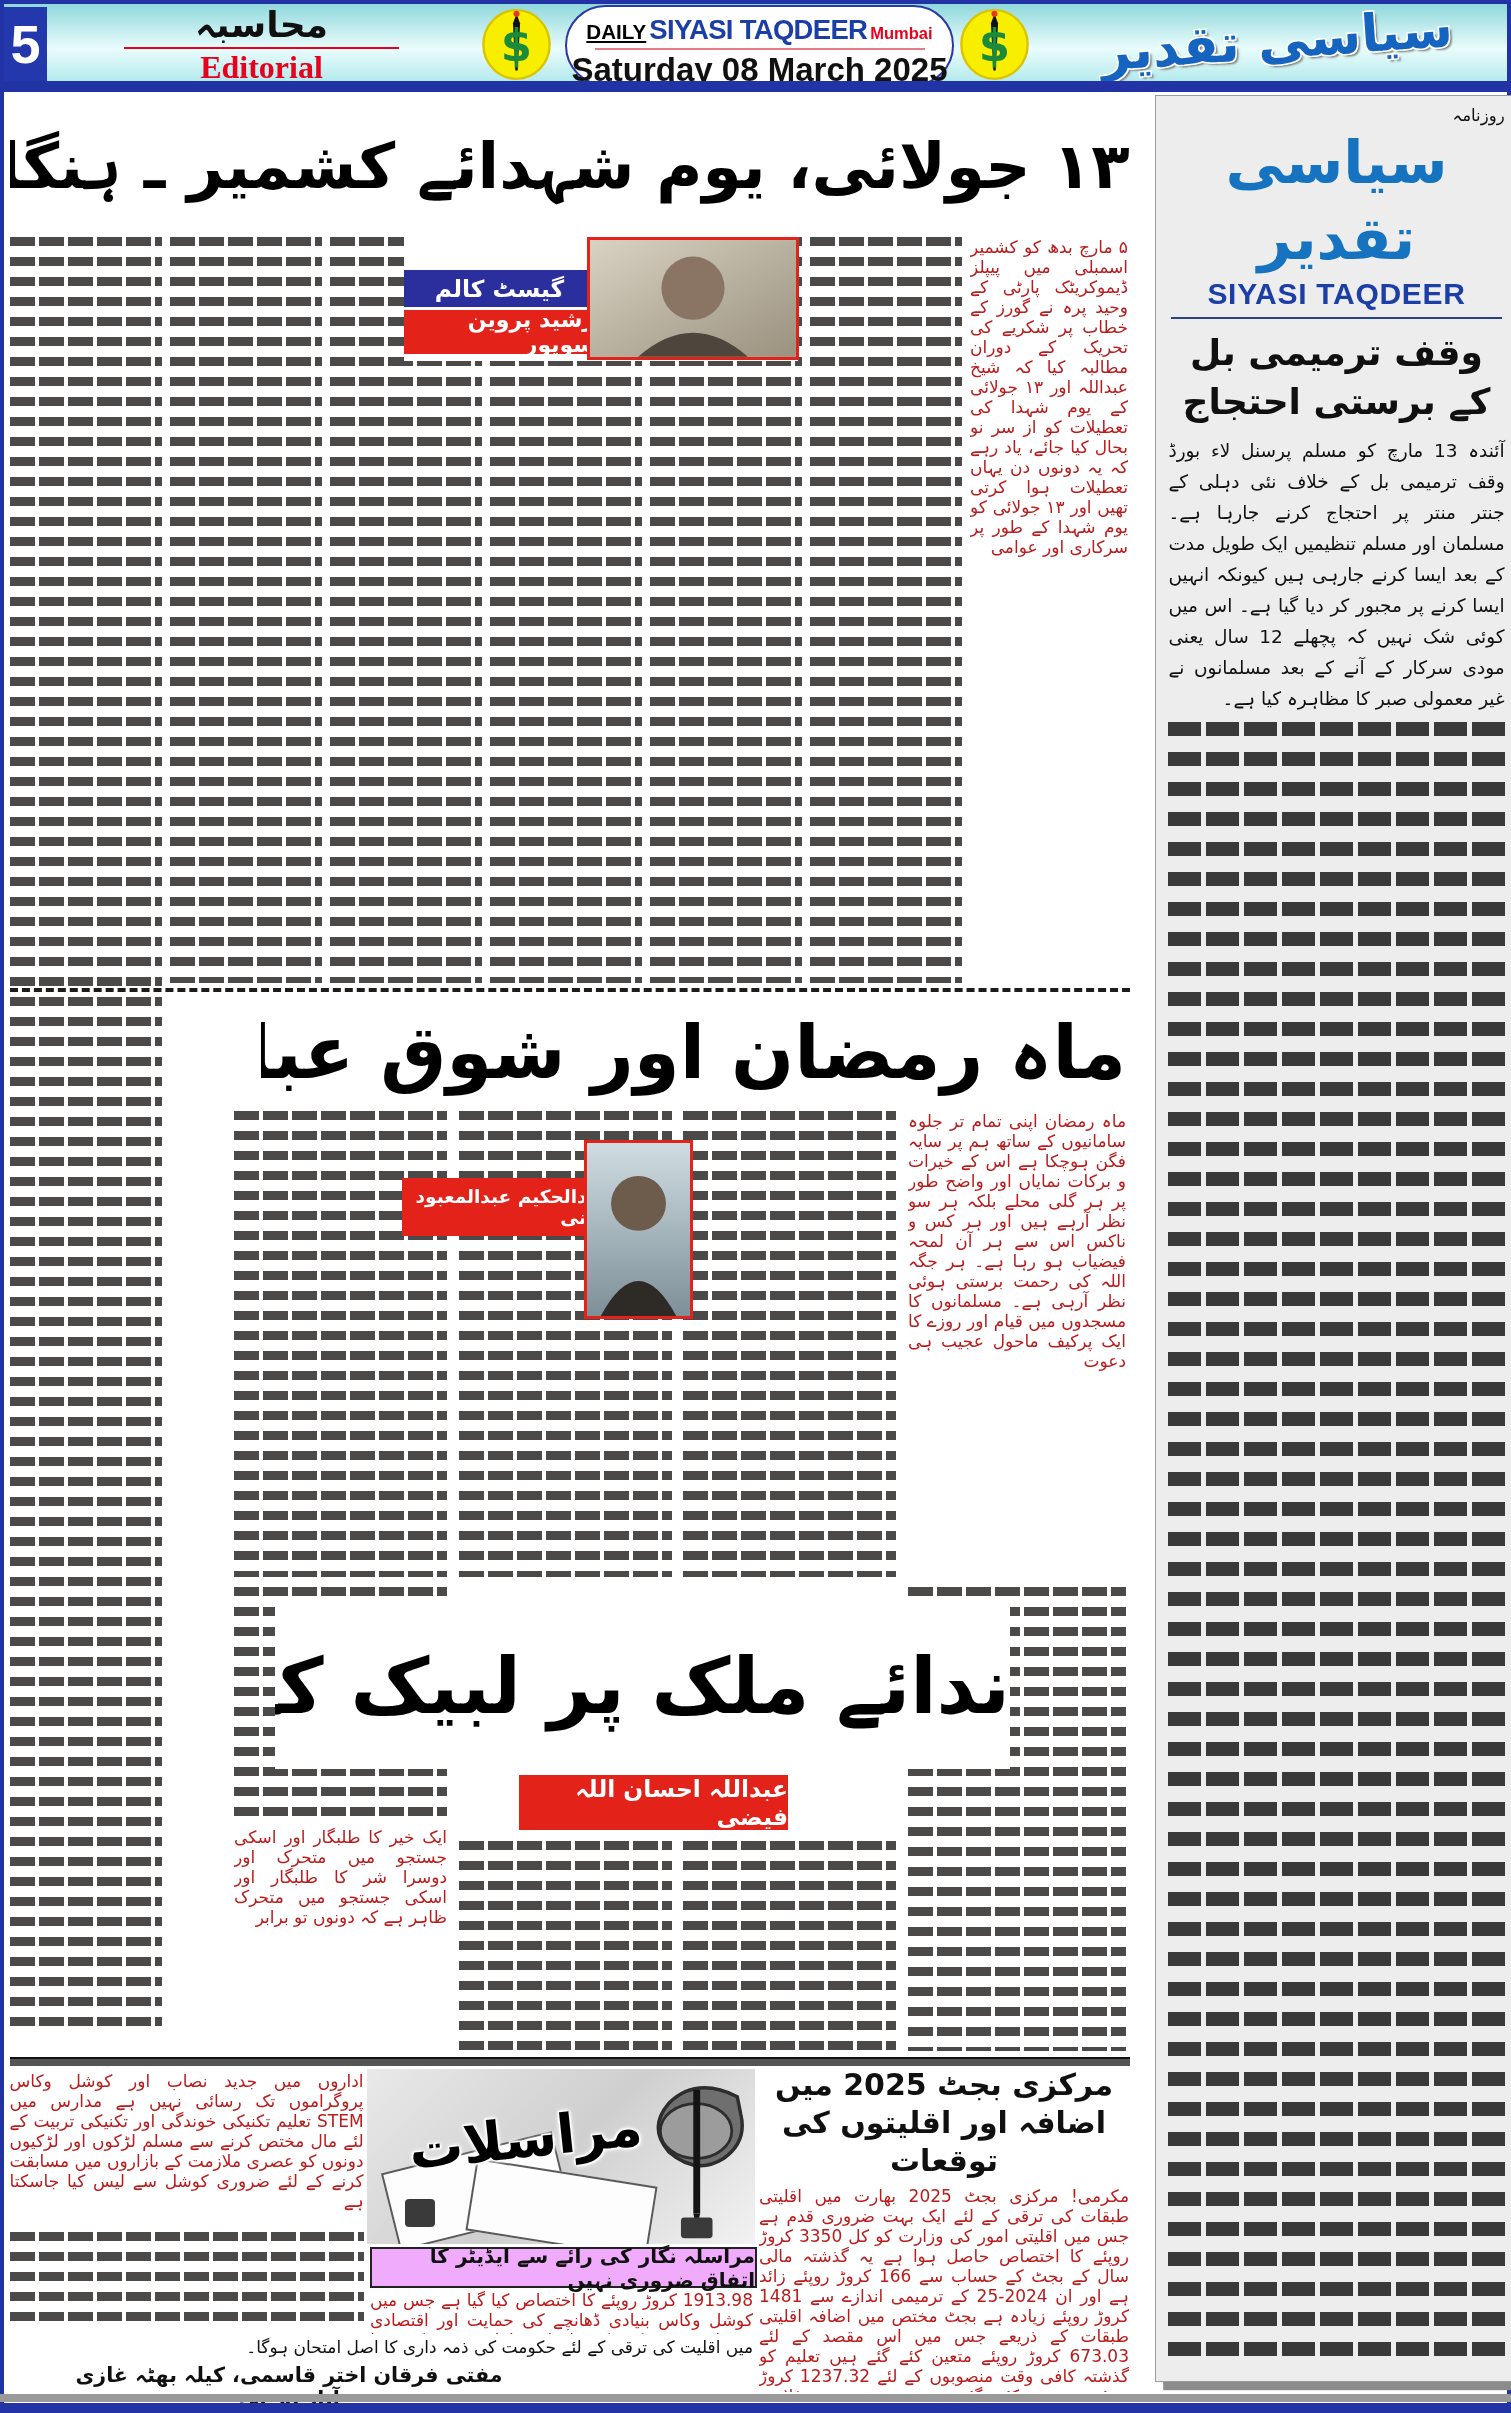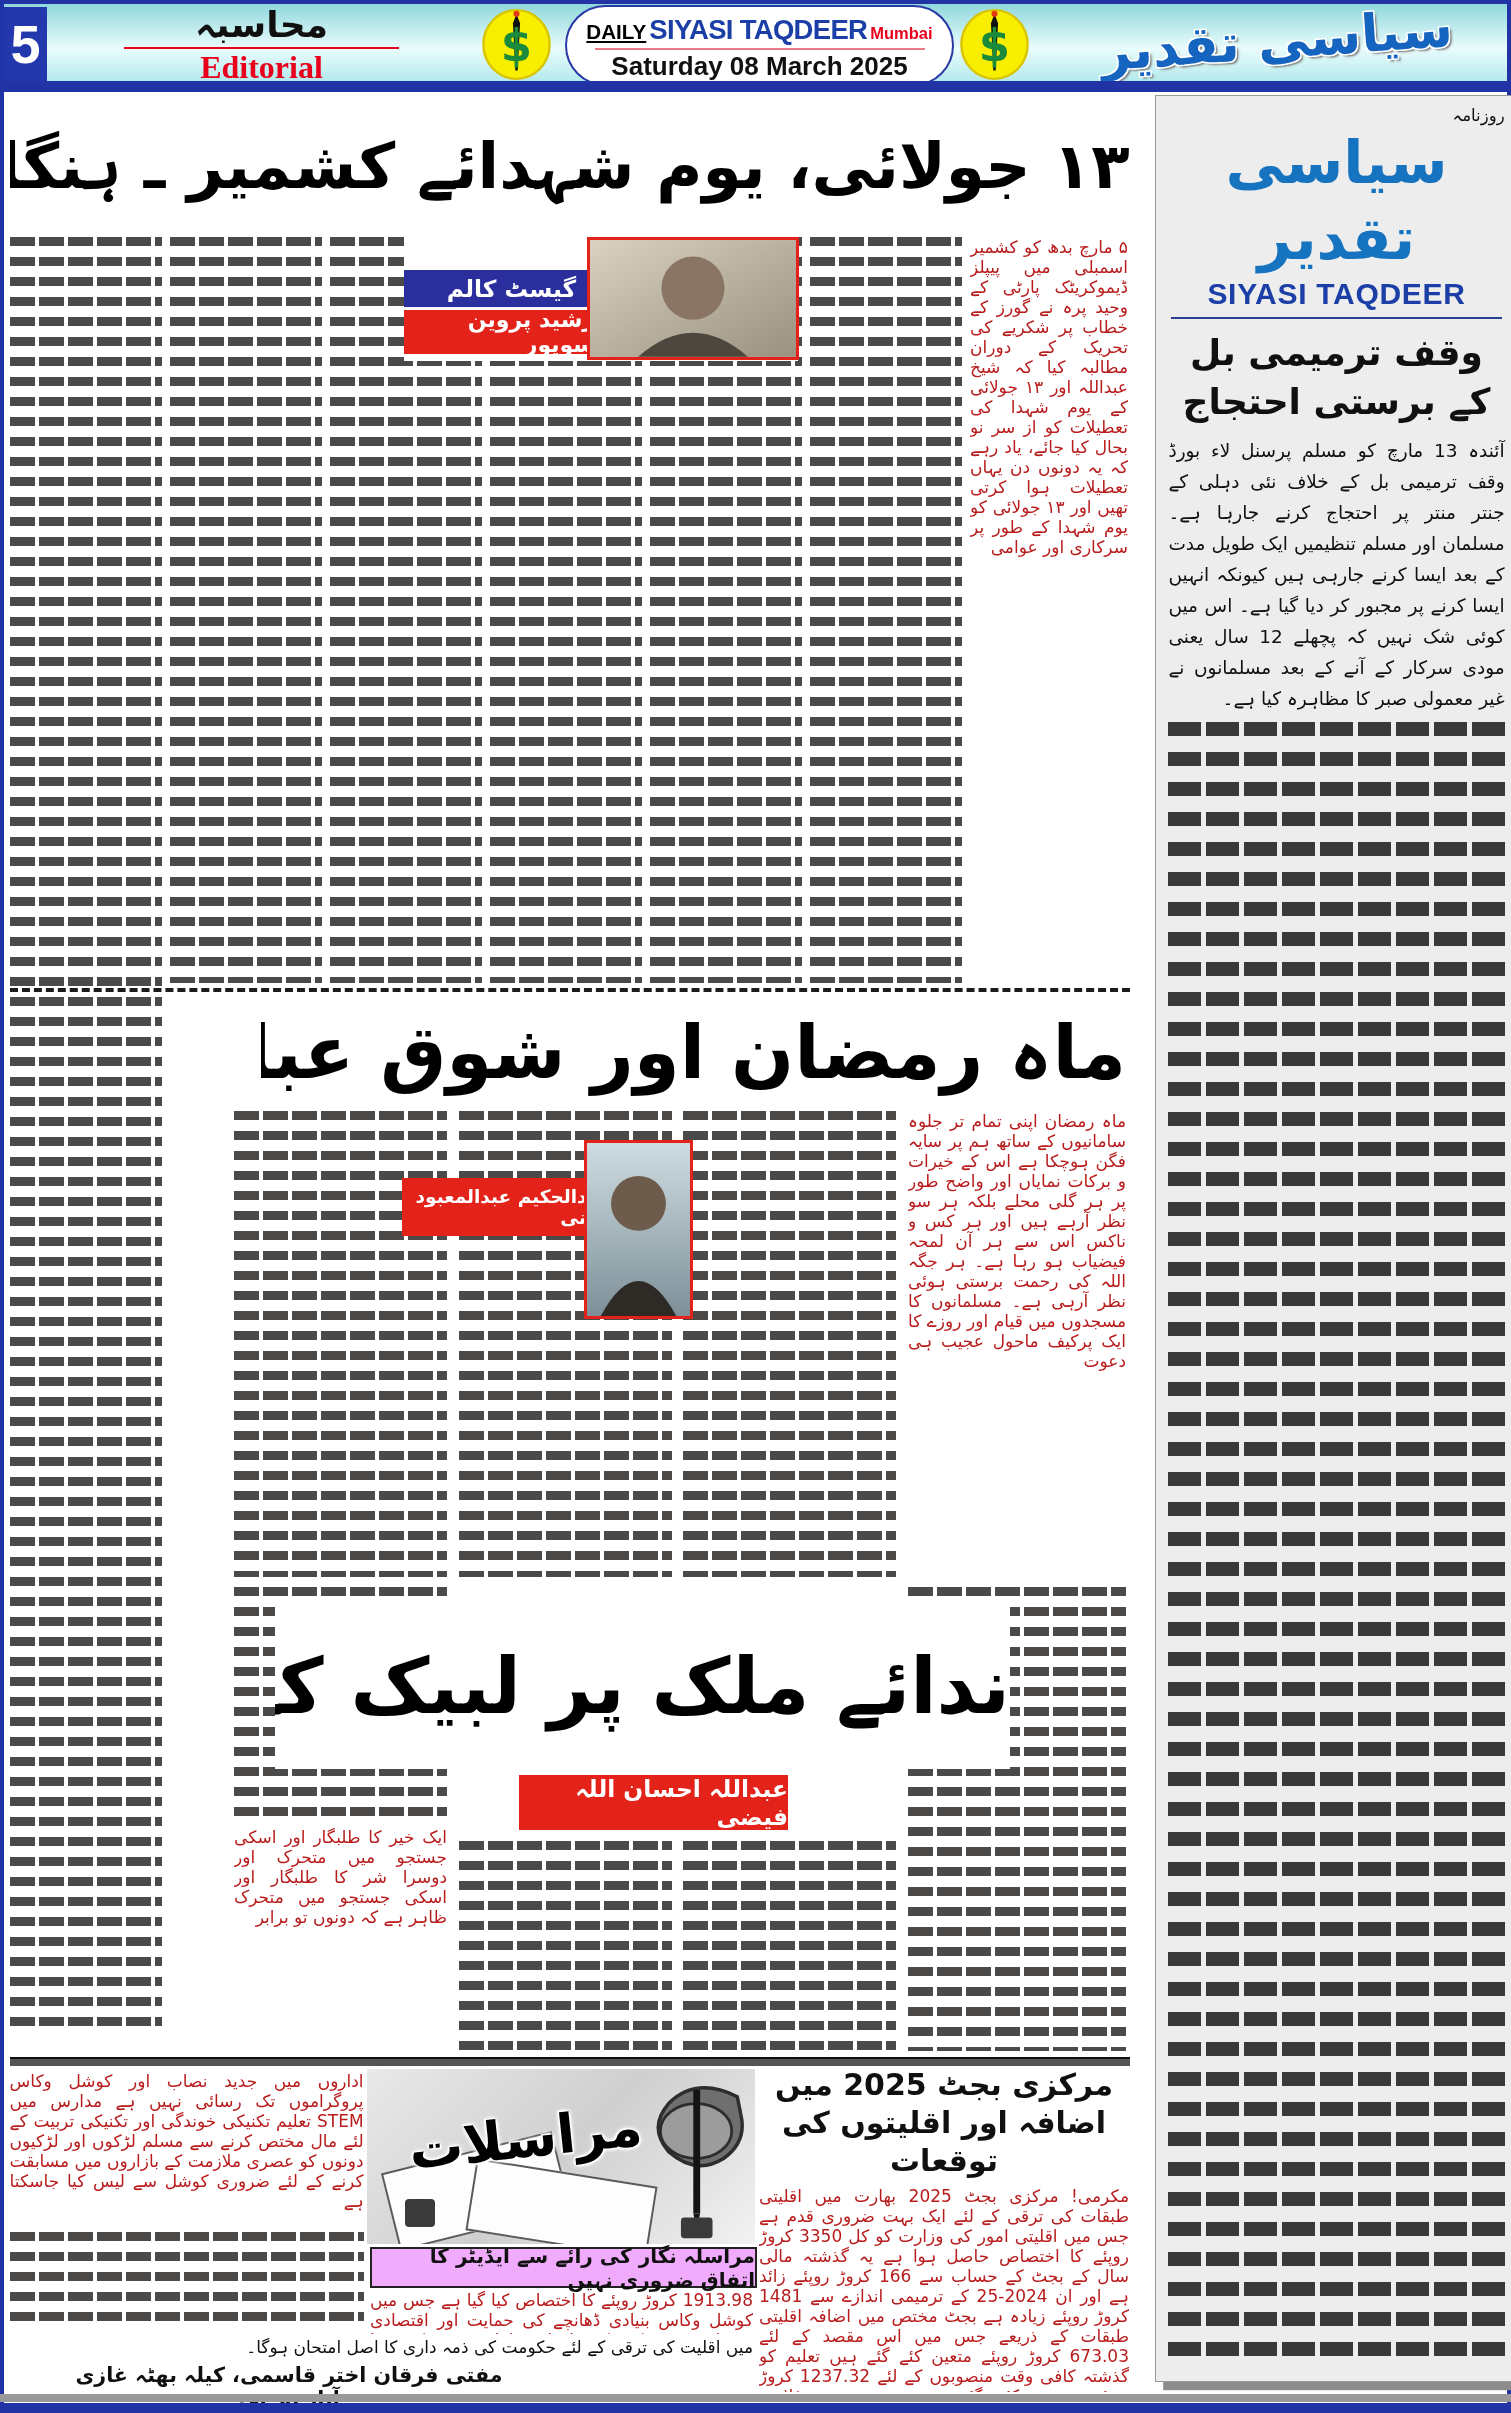--- a/index.html
+++ b/index.html
@@ -14,21 +14,21 @@
         repeating-linear-gradient(180deg, #34322f 0 9px, #ffffff 9px 20px);
       opacity:.88;}
   .tx-lg{background-image:
         repeating-linear-gradient(90deg, rgba(255,255,255,0) 0 33px, #ededed 33px 38px),
         repeating-linear-gradient(180deg, #262626 0 13.7px, #ededed 13.7px 30px);
       opacity:.9;}
   .headline{direction:rtl;font-weight:bold;color:#000;white-space:nowrap;overflow:hidden;background:#fff;}
   .redstrip{background:#e32219;color:#fff;display:flex;align-items:center;justify-content:center;
             font-weight:bold;direction:rtl;}
   .bluestrip{background:#2b2f9e;color:#fff;display:flex;align-items:center;justify-content:center;
-            font-weight:bold;direction:rtl;padding-left:12px;}
+            font-weight:bold;direction:rtl;}
   .photo-frame{border:3.4px solid #e32219;background:#b9b1a4;overflow:hidden;}
   .body-snippet{direction:rtl;text-align:justify;font-size:17px;line-height:20px;color:#b91c1c;overflow:hidden;}
   .hdr-grad{background:linear-gradient(180deg,#8fd8dc 0%,#eafcfc 55%,#aee8ea 100%);}
   .masthead-oval{background:#ffffff;border:2.1px solid #2a38a8;border-radius:82px;}
   .blue-calli{color:#1565c0;font-weight:bold;direction:rtl;
               text-shadow:1.4px 1.4px 0 #fff,-1.4px -1.4px 0 #fff,1.4px -1.4px 0 #fff,-1.4px 1.4px 0 #fff,2.7px 2.7px 2.1px #7a7a7a;}
   .ed-box{background:#ededed;border:1.4px solid #9a9a9a;box-shadow:8.2px 8.2px 0 0 #8c8c8c;}
   .outline-w{color:#000;font-weight:bold;
              text-shadow:0 0 4.1px #fff,0 0 4.1px #fff,0 0 6.9px #fff,1.4px 1.4px 0 #fff,-1.4px -1.4px 0 #fff;}
   .envelope{background:#fdfdfd;border:2.1px solid #5a5a5a;}
@@ -58,21 +58,21 @@
       </svg>
     </div>
 
     <div class="abs masthead-oval" style="left:565px;top:1.4px;width:385px;height:77px;">
       <div style="text-align:center;margin-top:6.9px;font-family:'Liberation Sans',sans-serif;">
         <span style="color:#000;font-weight:bold;font-size:20.6px;text-decoration:underline;">DAILY</span>
         <span style="color:#1b3fa6;font-weight:bold;font-size:27.5px;letter-spacing:-0.7px;">SIYASI TAQDEER</span>
         <span style="color:#e8001c;font-weight:bold;font-size:16.5px;">Mumbai</span>
       </div>
       <div style="border-top:2.1px solid #e87a8a;margin:1.4px 27.5px 0 27.5px;"></div>
-      <div style="text-align:center;font-size:26px;font-weight:bold;color:#111;
+      <div style="text-align:center;font-size:33px;font-weight:bold;color:#111;
                   font-family:'Liberation Sans',sans-serif;margin-top:1.4px;">Saturday 08 March 2025</div>
     </div>
 
     <div class="abs" style="left:959px;top:4.1px;width:71px;height:73px;">
       <svg width="71" height="73" viewBox="0 0 60 60">
         <ellipse cx="30" cy="30" rx="28" ry="29" fill="#f8ef00" stroke="#d8c400" stroke-width="2"></ellipse>
         <polygon points="30,4 33,12 31,52 29,52 27,12" fill="#111"></polygon>
         <circle cx="30" cy="4" r="2.6" fill="#e33a12"></circle>
         <text x="30" y="44" font-size="38" font-weight="bold" fill="#1b8a3a" text-anchor="middle" font-family="DejaVu Sans, sans-serif">$</text>
       </svg>

